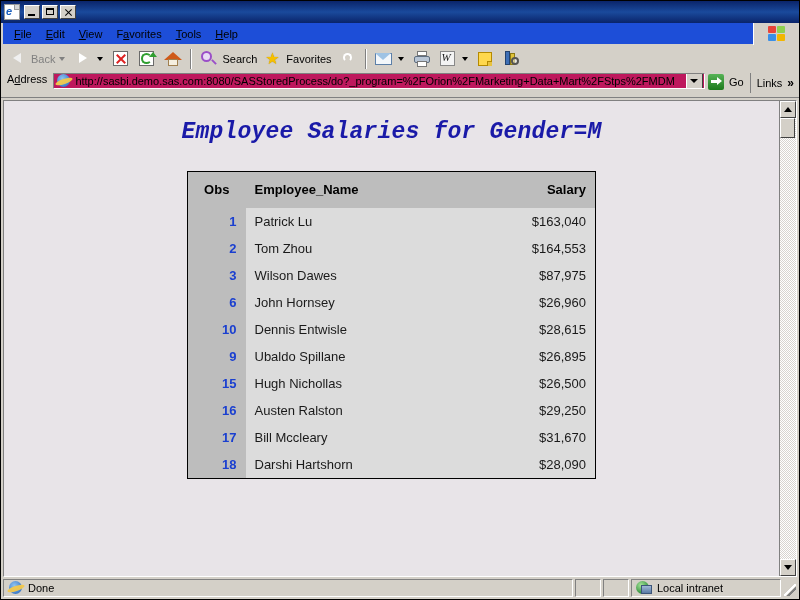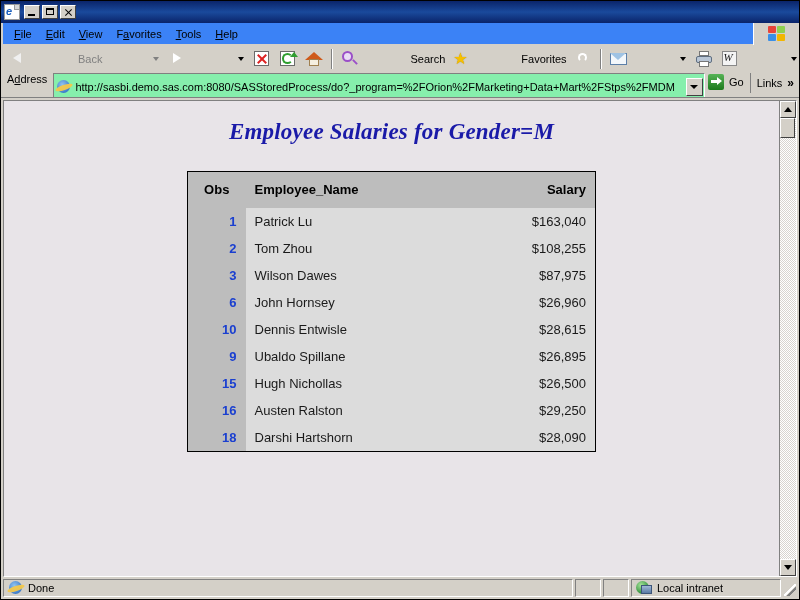--- a/index.html
+++ b/index.html
@@ -63,21 +63,21 @@
   .winbtn.min i { left: 3px; bottom: 2px; width: 7px; height: 2px; }
   .winbtn.max i { left: 3px; top: 2px; width: 8px; height: 7px;
     background: transparent; border: 1px solid #000; border-top-width: 2px; }
   .winbtn.close .x1, .winbtn.close .x2 {
     left: 7px; top: 2px; width: 1px; height: 9px; background:#000;
   }
   .winbtn.close .x1 { transform: rotate(45deg); }
   .winbtn.close .x2 { transform: rotate(-45deg); }
 
   
-  .menurow { display: flex; background: #3b82f6; flex: 0 0 auto;
+  .menurow { display: flex; background: #1d4ed8; flex: 0 0 auto;
              border-bottom: 1px solid #d4d0c8; height: 22px; gap: 44px; }
   .menubar { display: flex; align-items: center; flex: 1 1 auto;
              padding-left: 4px; border-left: 2px solid #d4d0c8; }
   .menuitem {
     font-size: 11px; color: #000; padding: 3px 7px; cursor: default;
     white-space: nowrap;
   }
   .menuitem u { text-decoration: underline; }
   .brandbox {
     width: 46px; height: 22px; flex: 0 0 auto;
@@ -91,21 +91,21 @@
   .winflag .q2 { left: 9px; top: 0; background: #8fd14f; }
   .winflag .q3 { left: 0; top: 8px; background: #3a8fe8; }
   .winflag .q4 { left: 9px; top: 8px; background: #f2b600; }
 
   
   .toolbar {
     height: 28px; background: #d4d0c8; display: flex; align-items: center;
     padding-left: 4px; flex: 0 0 auto; position: relative;
   }
   .tbtn { display: flex; align-items: center; padding: 2px 3px; cursor: default;
-          height: 24px; gap: 47px; }
+          height: 24px; }
   .tbtn .lbl { font-size: 11px; margin-left: 3px; color: #000; }
   .tbtn.disabled .lbl { color: #808080; }
   .tsep { width: 2px; height: 20px; margin: 0 4px;
           border-left: 1px solid #808080; border-right: 1px solid #fff; }
   .caret { width: 0; height: 0; margin-left: 4px; margin-right: 2px;
            border-left: 3px solid transparent; border-right: 3px solid transparent;
            border-top: 4px solid #000; }
   .caret.dis { border-top-color: #808080; }
 
   .ic { width: 20px; height: 20px; position: relative; flex: 0 0 auto; }
@@ -196,21 +196,21 @@
     border:2px solid #555; border-radius:50%; background:rgba(255,255,255,.5);}
 
   
   .addrbar {
     height: 24px; background: #d4d0c8; display: flex; align-items: flex-start;
     padding: 0 2px 2px 4px; flex: 0 0 auto;
   }
   .addrlabel { font-size: 11px; padding: 0 6px 0 2px; white-space: nowrap; }
   .addrlabel u { text-decoration: underline; }
   .addrfield {
-    flex: 1 1 auto; height: 28px; background: #86efac;
+    flex: 1 1 auto; height: 16px; background: #be185d;
     border: 1px solid; border-color: #808080 #fff #fff #808080;
     display: flex; align-items: center; padding: 0 0 0 2px;
     overflow: hidden; position: relative;
   }
   .addr-ieicon { width:16px;height:16px; flex:0 0 auto; position:relative;
     margin-right:3px; }
   .addr-ieicon .ring {
     position:absolute; left:1px; top:1px; width:13px;height:13px;
     border-radius:50%;
     background: radial-gradient(circle at 40% 35%, #8fc3ef, #1b5fbe);
@@ -258,21 +258,21 @@
     flex: 1 1 auto; display: flex; min-height: 0;
     border: 1px solid; border-color: #808080 #fff #fff #808080;
     background: #e8e4e8;
   }
   .page {
     flex: 1 1 auto; background: #e8e4e8; overflow: hidden; position: relative;
     min-height: 0;
   }
   .pageheading {
     text-align: center;
-    font-family: Liberation Serif, serif;
+    font-family: Liberation Mono, monospace;
     font-size: 23px; font-weight: bold; font-style: italic;
     color: #1a1aa8;
     margin: 18px 0 0 0;
     letter-spacing: .2px;
   }
 
   table.sastable {
     border-collapse: collapse;
     margin: 26px auto 0 auto;
     background: #d4d0d4;
@@ -547,21 +547,21 @@
           </thead>
           <tbody>
               <tr>
                 <td class="c-obs">1</td>
                 <td class="c-name">Patrick Lu</td>
                 <td class="c-sal">$163,040</td>
               </tr>
               <tr>
                 <td class="c-obs">2</td>
                 <td class="c-name">Tom Zhou</td>
-                <td class="c-sal">$108,255</td>
+                <td class="c-sal">$164,553</td>
               </tr>
               <tr>
                 <td class="c-obs">3</td>
                 <td class="c-name">Wilson Dawes</td>
                 <td class="c-sal">$87,975</td>
               </tr>
               <tr>
                 <td class="c-obs">6</td>
                 <td class="c-name">John Hornsey</td>
                 <td class="c-sal">$26,960</td>
@@ -578,20 +578,25 @@
               </tr>
               <tr>
                 <td class="c-obs">15</td>
                 <td class="c-name">Hugh Nichollas</td>
                 <td class="c-sal">$26,500</td>
               </tr>
               <tr>
                 <td class="c-obs">16</td>
                 <td class="c-name">Austen Ralston</td>
                 <td class="c-sal">$29,250</td>
+              </tr>
+              <tr>
+                <td class="c-obs">17</td>
+                <td class="c-name">Bill Mccleary</td>
+                <td class="c-sal">$31,670</td>
               </tr>
               <tr>
                 <td class="c-obs">18</td>
                 <td class="c-name">Darshi Hartshorn</td>
                 <td class="c-sal">$28,090</td>
               </tr>
             </tbody>
         </table>
       </div>
 

